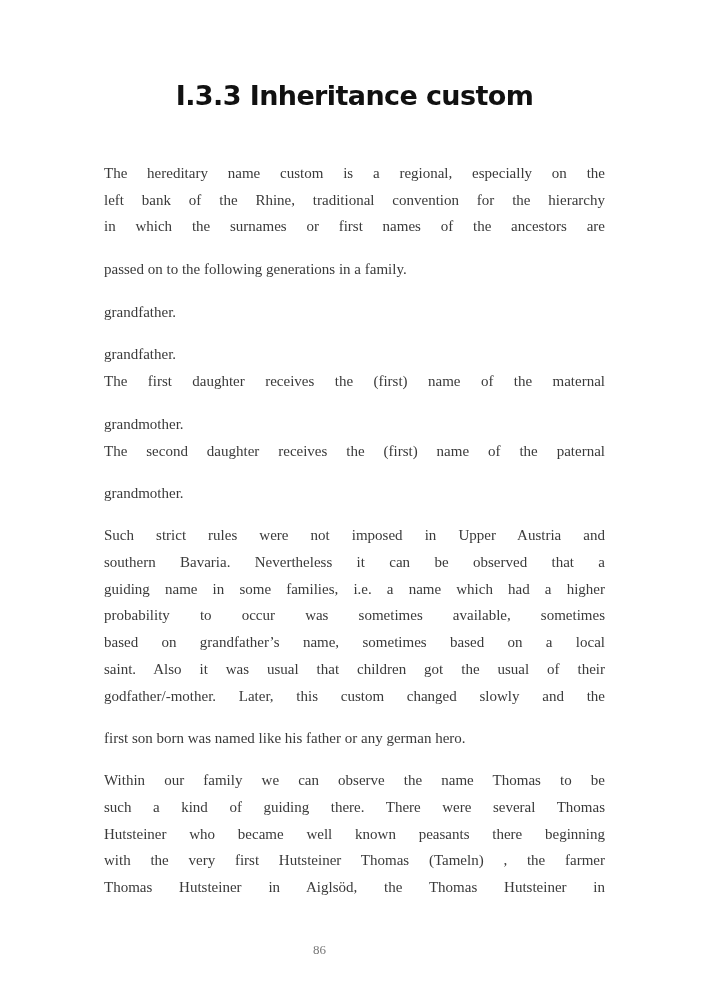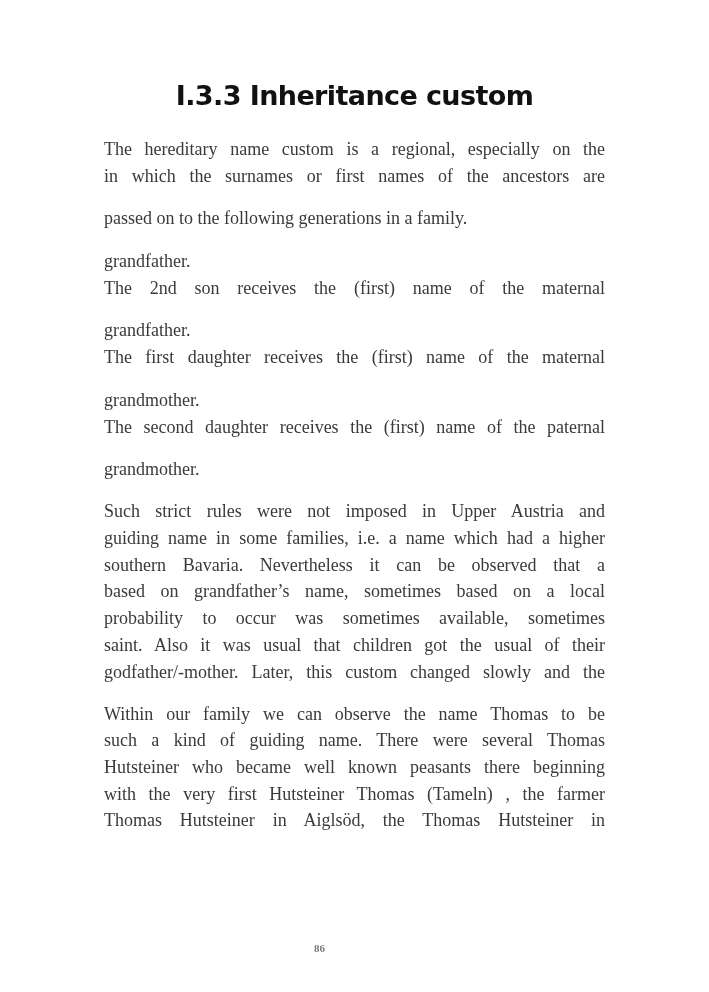--- a/index.html
+++ b/index.html
@@ -6,71 +6,72 @@
   body { width: 709px; height: 992px; position: relative; overflow: hidden; }
   .page { position: absolute; left: 0; top: 0; width: 709px; height: 992px; background: #ffffff; }
   .title {
     position: absolute; left: 0; width: 709px; top: 80px;
     text-align: center;
     font-family: "DejaVu Sans", sans-serif;
     font-weight: bold; font-size: 27px; color: #111111;
     letter-spacing: -0.6px;
   }
   .body {
-    position: absolute; left: 104px; width: 501px; top: 136px;
+    position: absolute; left: 104px; width: 501px; top: 160px;
     font-family: "Liberation Serif", serif;
-    font-size: 18px; color: #3a3a3a;
+    font-size: 15px; color: #3a3a3a;
   }
   .para { margin: 0 0 15.5px 0; }
   .line {
     display: block; height: 26.7px; line-height: 26.7px;
     text-align: justify; text-align-last: justify; white-space: nowrap;
     overflow: visible;
   }
   .line.last { text-align-last: left; margin-top: 16px; }
   .pagenum {
     position: absolute; left: 0; width: 639px; top: 942px;
     text-align: center;
     font-family: "Liberation Serif", serif;
-    font-size: 11px; color: #777777; font-weight: bold;
+    font-size: 13px; color: #777777;
   }
 </style>
 </head>
 <body>
 
 <div class="page">
   <h1 class="title" style="margin:0;">I.3.3 Inheritance custom</h1>
 
   <div class="body">
     <p class="para">
       <span class="line">The hereditary name custom is a regional, especially on the</span>
+      <span class="line">left bank of the Rhine, traditional convention for the hierarchy</span>
       <span class="line">in which the surnames or first names of the ancestors are</span>
       <span class="line last">passed on to the following generations in a family.</span>
     </p>
     <p class="para">
       <span class="line last">grandfather.</span>
-      <span class="line">The 2nd son receives the (first) name of the maternal</span>
       <span class="line last">grandfather.</span>
       <span class="line">The first daughter receives the (first) name of the maternal</span>
       <span class="line last">grandmother.</span>
       <span class="line">The second daughter receives the (first) name of the paternal</span>
       <span class="line last">grandmother.</span>
     </p>
     <p class="para">
       <span class="line">Such strict rules were not imposed in Upper Austria and</span>
+      <span class="line">southern Bavaria. Nevertheless it can be observed that a</span>
       <span class="line">guiding name in some families, i.e. a name which had a higher</span>
-      <span class="line">southern Bavaria. Nevertheless it can be observed that a</span>
+      <span class="line">probability to occur was sometimes available, sometimes</span>
       <span class="line">based on grandfather’s name, sometimes based on a local</span>
-      <span class="line">probability to occur was sometimes available, sometimes</span>
       <span class="line">saint.  Also it was usual that children got the usual of their</span>
       <span class="line">godfather/-mother. Later, this custom changed slowly and the</span>
+      <span class="line last">first son born was named like his father or any german hero.</span>
     </p>
     <p class="para">
       <span class="line">Within our family we can observe the name Thomas to be</span>
-      <span class="line">such a kind of guiding name. There were several Thomas</span>
+      <span class="line">such a kind of guiding there. There were several Thomas</span>
       <span class="line">Hutsteiner who became well known peasants there beginning</span>
       <span class="line">with the very first Hutsteiner Thomas (Tameln) , the farmer</span>
       <span class="line">Thomas Hutsteiner in Aiglsöd, the Thomas Hutsteiner in</span>
     </p>
   </div>
 
   <div class="pagenum">86</div>
 </div>
 
 </body></html>

